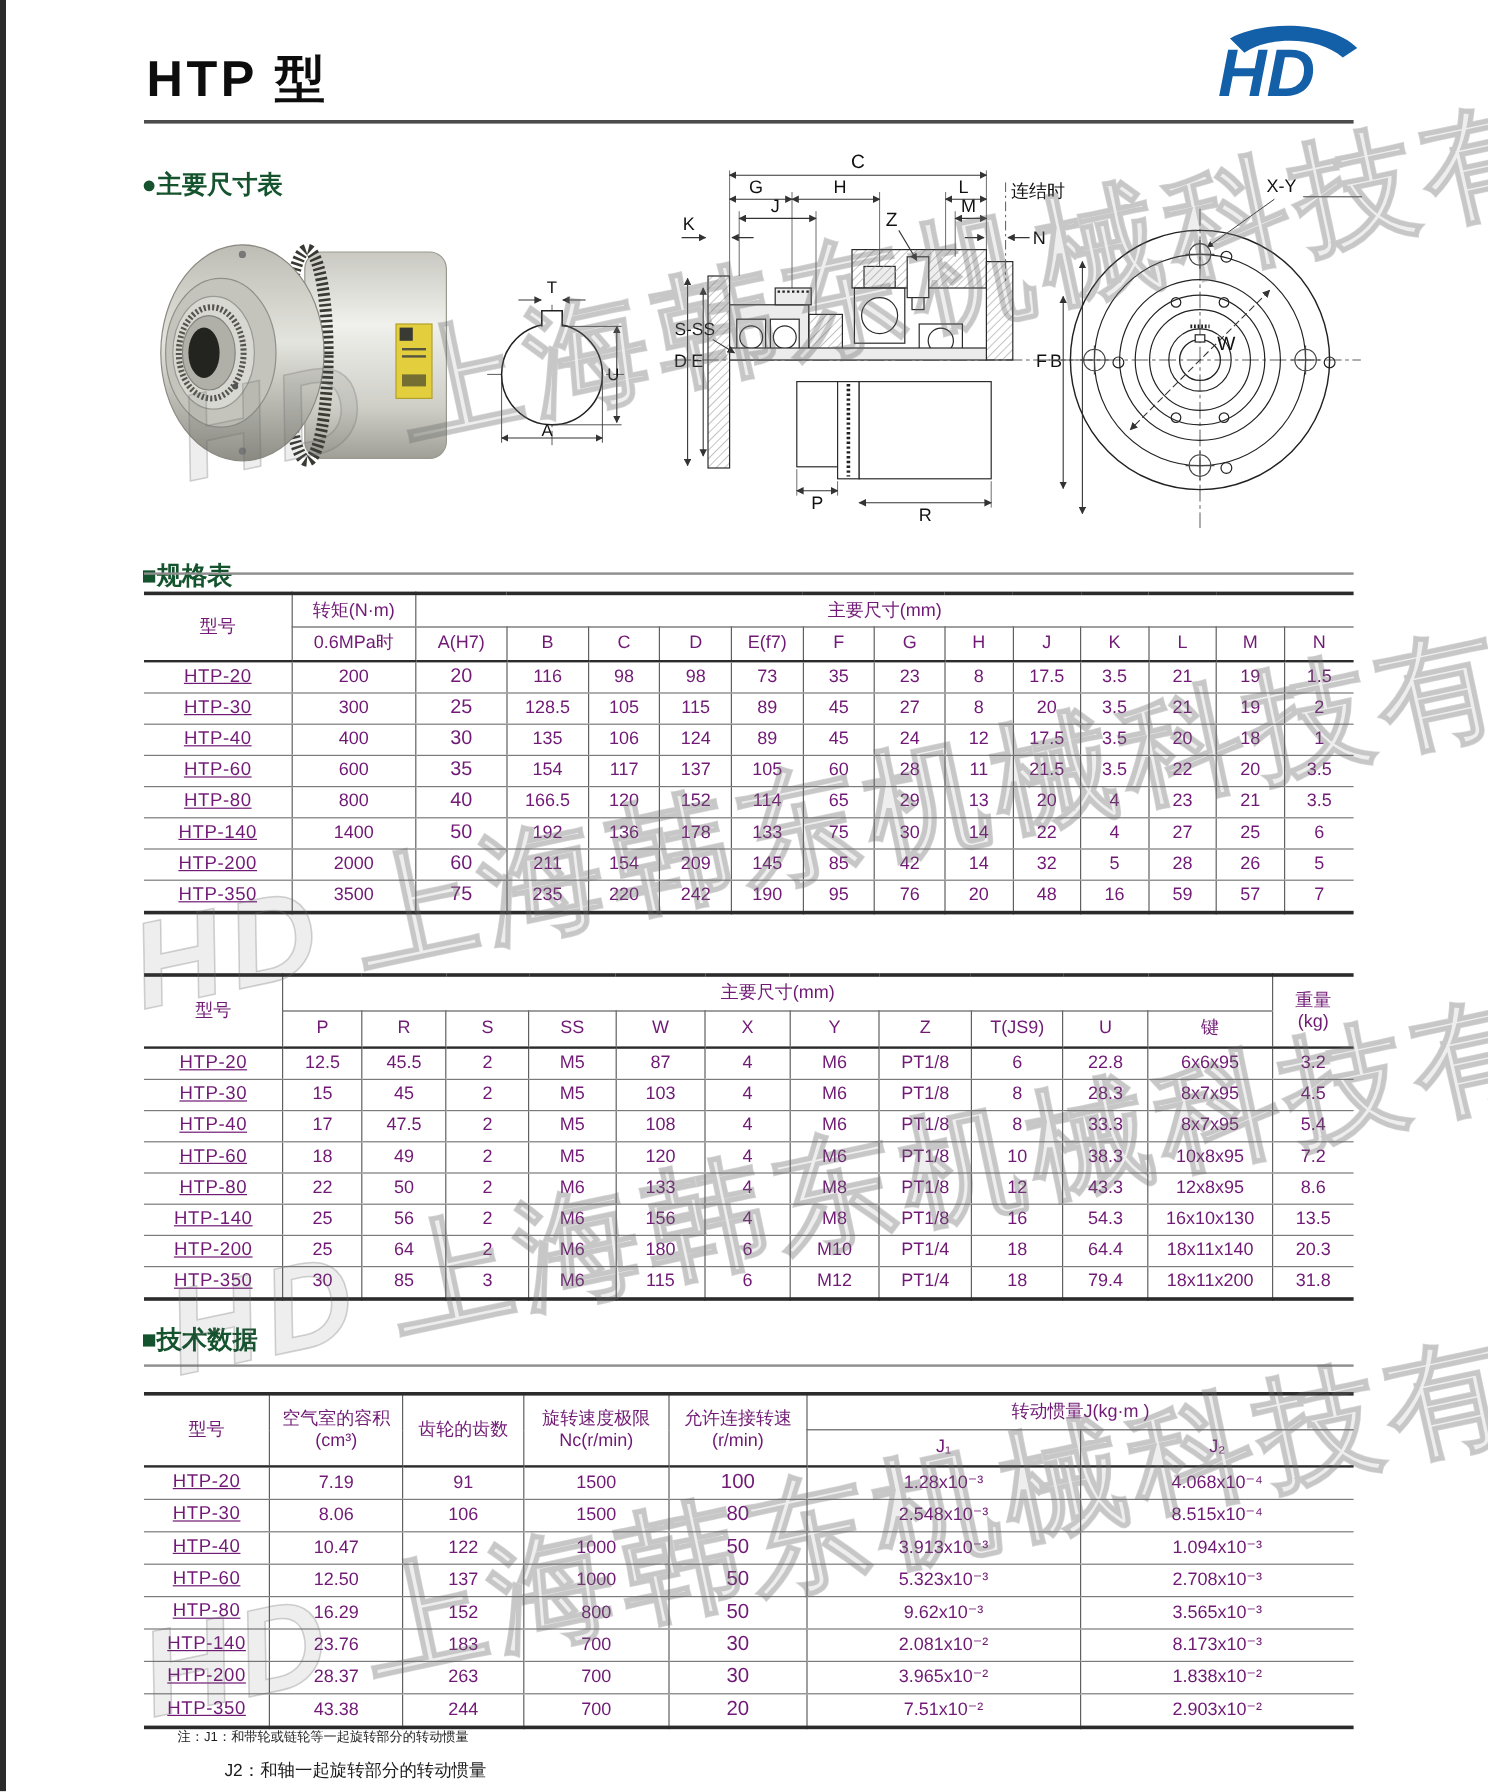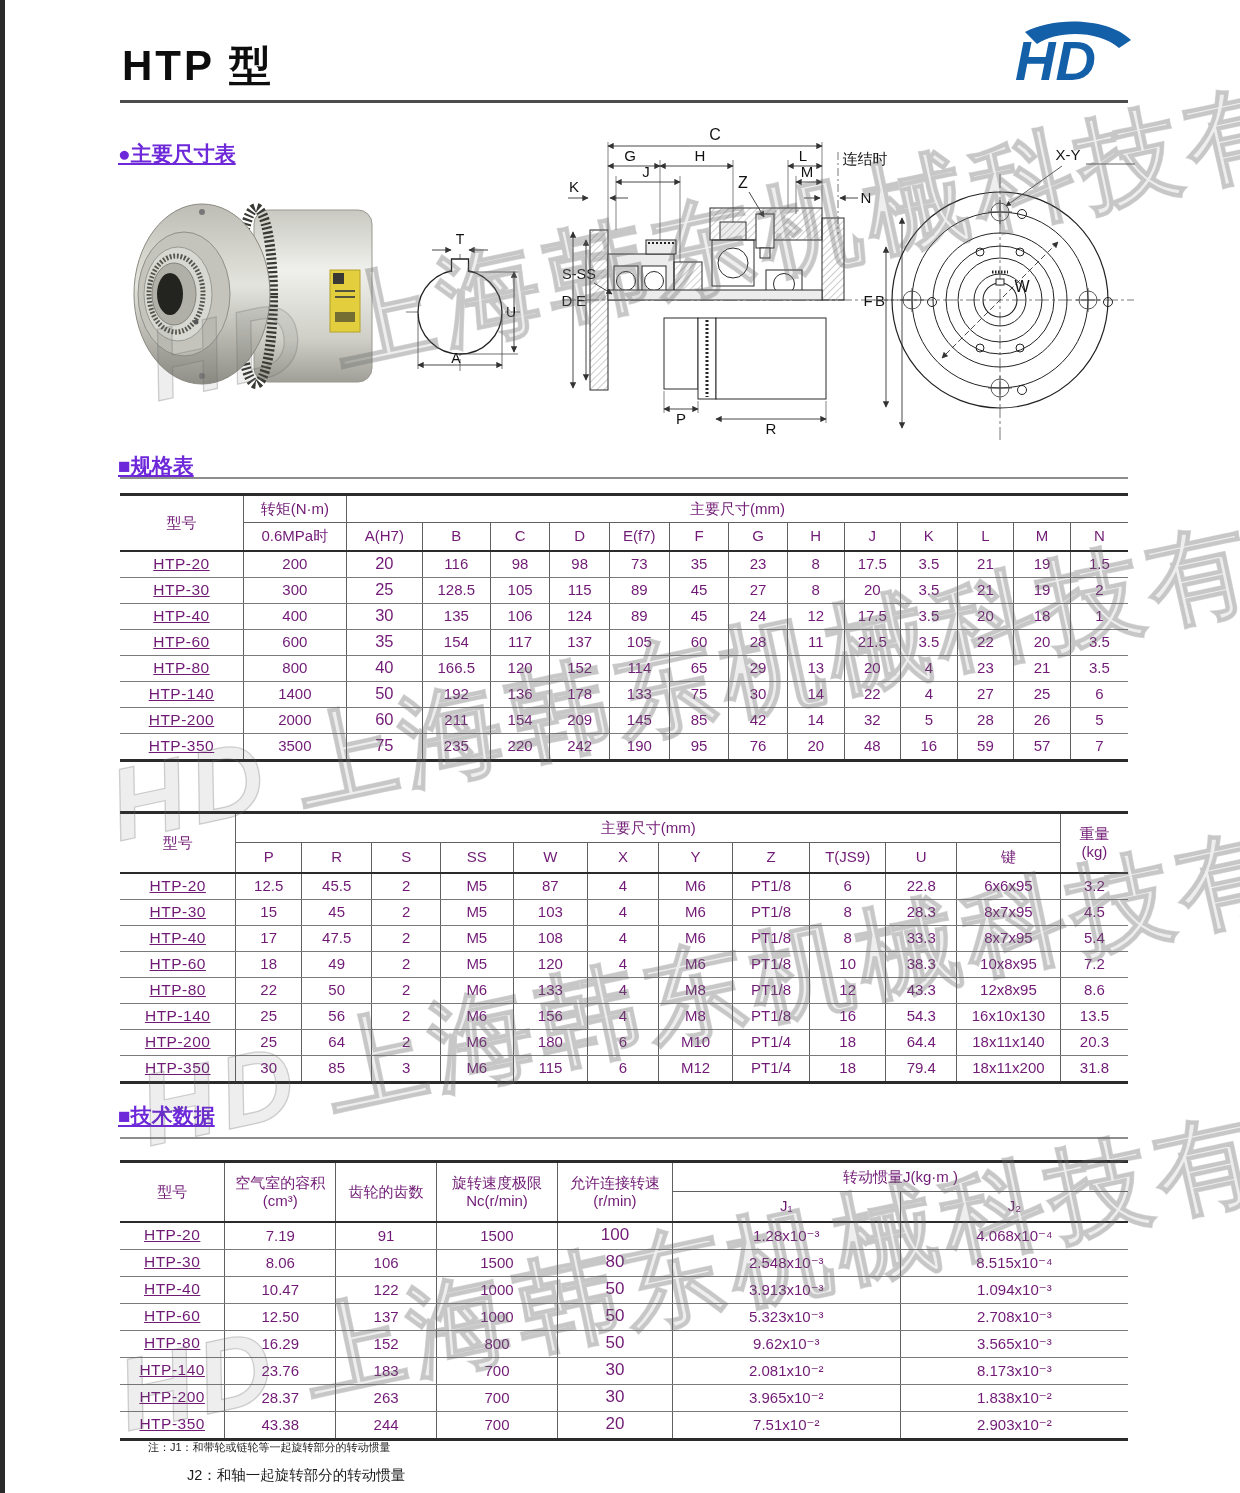--- a/index.html
+++ b/index.html
@@ -3,23 +3,23 @@
 <meta charset="utf-8">
 <style>
   html,body{margin:0;padding:0;background:#ffffff;}
   .page{position:relative;width:1240px;height:1493px;background:#fff;overflow:hidden;
         font-family:"Liberation Sans","DejaVu Sans",sans-serif;color:#1a1a1a;}
   .edge-bar{position:absolute;left:0;top:0;width:5px;height:100%;background:#2a2a2a;}
   .page-title{position:absolute;left:122px;top:38px;font-size:42px;font-weight:bold;
               letter-spacing:3px;color:#0d0d0d;}
   .logo-box{position:absolute;left:1005px;top:18px;width:132px;height:74px;}
   .main-rule{position:absolute;left:120px;top:100px;width:1008px;height:3px;background:#4c4c4c;}
-  .sec-label{position:absolute;left:118px;font-size:21px;font-weight:bold;color:#6d28d9;text-decoration:underline;}
+  .sec-label{position:absolute;left:118px;font-size:21px;font-weight:bold;color:#14532d;}
   .sec-dims{top:140px;}
-  .sec-specs{top:452px;}
+  .sec-specs{top:466px;}
   .sec-tech{top:1102px;}
   .gray-rule{position:absolute;left:120px;width:1008px;height:2px;background:#8d8d8d;}
   .gr1{top:477px;}
   .gr2{top:1137px;}
   .fig{position:absolute;}
   .t-wrap{position:absolute;left:120px;width:1008px;}
   .t1-wrap{top:493px;}
   .t2-wrap{top:811px;}
   .t3-wrap{top:1160px;}
   table.dtable{border-collapse:collapse;table-layout:fixed;width:100%;font-size:15px;color:#701a75;

